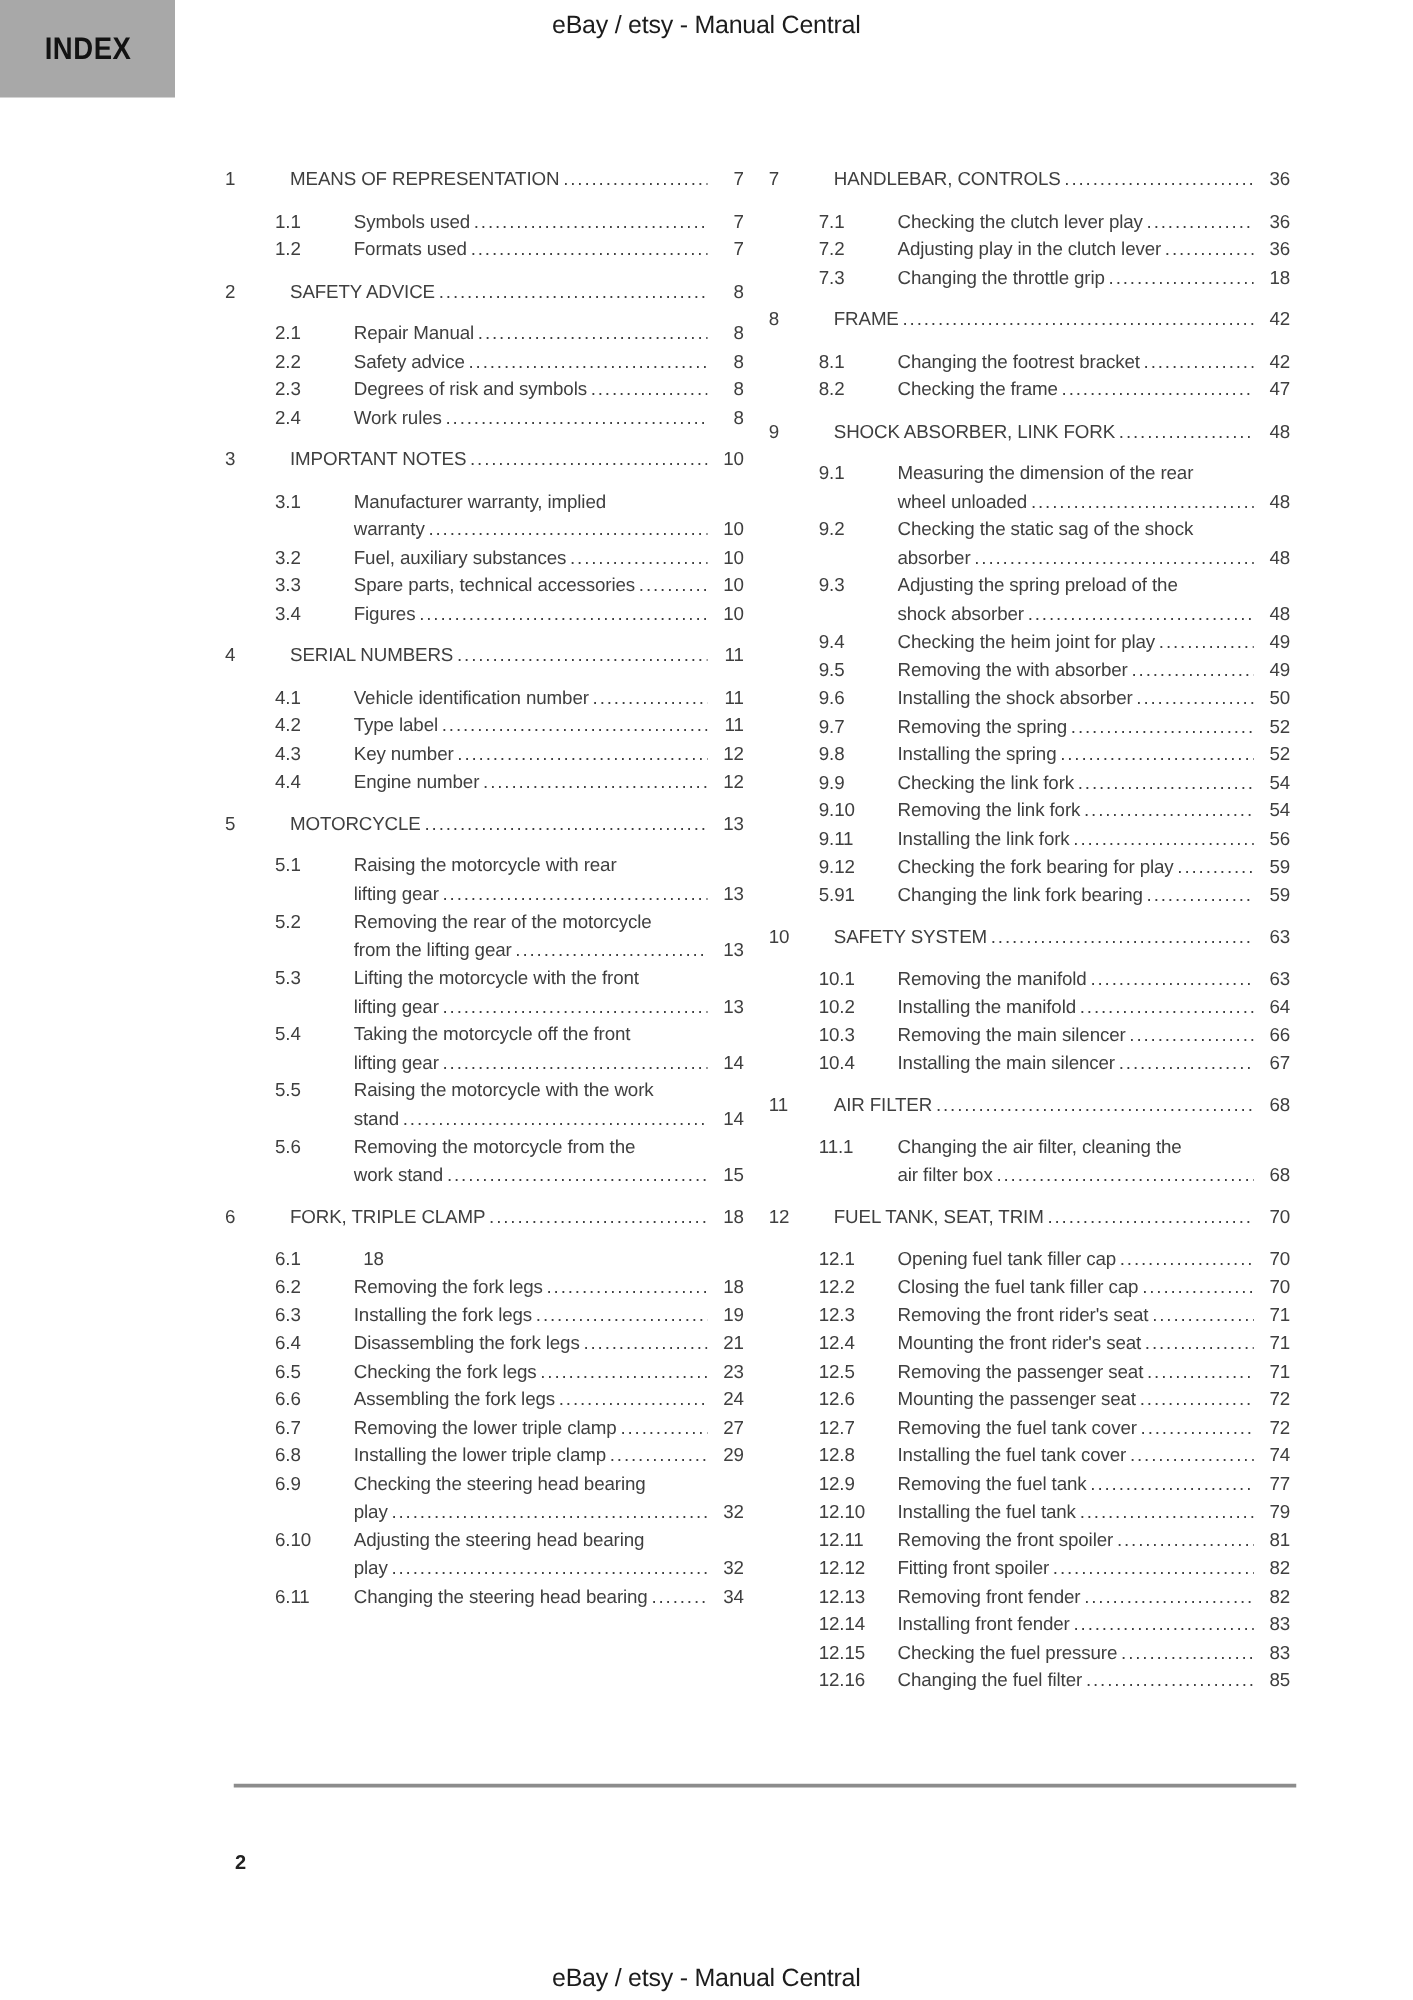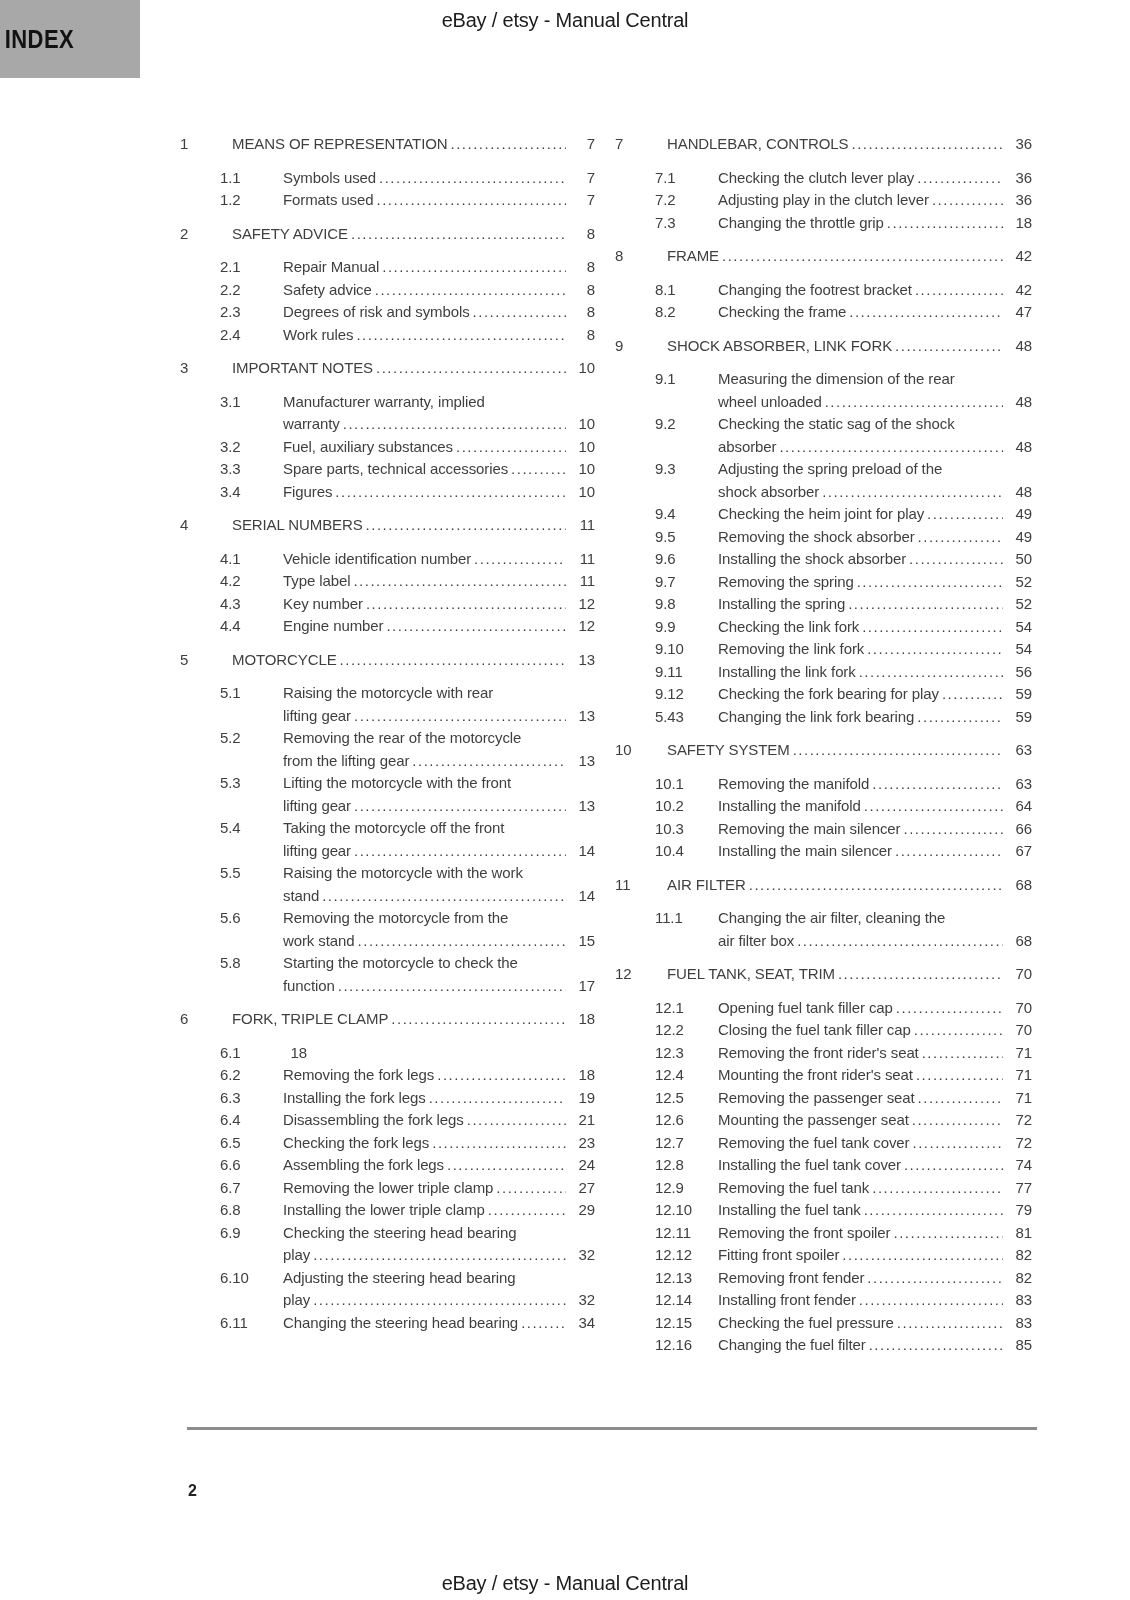--- a/index.html
+++ b/index.html
@@ -12,21 +12,21 @@
   html,body{margin:0;padding:0;background:#ffffff;}
   .page{
     position:relative;width:1130px;height:1600px;background:var(--page-bg);
     font-family:"Liberation Sans","DejaVu Sans",sans-serif;color:var(--body-text);
     overflow:hidden;
   }
   
   .index-box{
     position:absolute;left:0;top:0;width:140px;height:78px;
     background:var(--index-box-bg);
-    display:flex;align-items:center;
+    display:flex;align-items:center;justify-content:center;
   }
   .index-label{
     font-weight:bold;font-size:25px;color:#121212;
     transform:scaleX(0.88);letter-spacing:0.5px;white-space:nowrap;
   }
   .header-title{
     position:absolute;left:0;top:9px;width:1130px;text-align:center;
     font-size:20px;color:var(--heading-text);letter-spacing:-0.2px;
   }
   
@@ -217,26 +217,20 @@
             <span class="mid"><span class="t-text">Raising the motorcycle with the work
 stand</span><span class="leader"></span></span>
             <span class="page-num">14</span>
           </div>
           <div class="row entry">
             <span class="num">5.6</span>
             <span class="mid"><span class="t-text">Removing the motorcycle from the
 work stand</span><span class="leader"></span></span>
             <span class="page-num">15</span>
           </div>
-          <div class="row entry">
-            <span class="num">5.8</span>
-            <span class="mid"><span class="t-text">Starting the motorcycle to check the
-function</span><span class="leader"></span></span>
-            <span class="page-num">17</span>
-          </div>
         </div>
         <div class="row section">
           <span class="num">6</span>
           <span class="mid"><span class="t-text">FORK, TRIPLE CLAMP</span><span class="leader"></span></span>
           <span class="page-num">18</span>
         </div>
         <div class="group">
           <div class="row entry">
             <span class="num">6.1</span>
             <span class="page-num">18</span>
@@ -359,21 +353,21 @@
 shock absorber</span><span class="leader"></span></span>
             <span class="page-num">48</span>
           </div>
           <div class="row entry">
             <span class="num">9.4</span>
             <span class="mid"><span class="t-text">Checking the heim joint for play</span><span class="leader"></span></span>
             <span class="page-num">49</span>
           </div>
           <div class="row entry">
             <span class="num">9.5</span>
-            <span class="mid"><span class="t-text">Removing the shock absorber</span><span class="leader"></span></span>
+            <span class="mid"><span class="t-text">Removing the with absorber</span><span class="leader"></span></span>
             <span class="page-num">49</span>
           </div>
           <div class="row entry">
             <span class="num">9.6</span>
             <span class="mid"><span class="t-text">Installing the shock absorber</span><span class="leader"></span></span>
             <span class="page-num">50</span>
           </div>
           <div class="row entry">
             <span class="num">9.7</span>
             <span class="mid"><span class="t-text">Removing the spring</span><span class="leader"></span></span>
@@ -398,21 +392,21 @@
             <span class="num">9.11</span>
             <span class="mid"><span class="t-text">Installing the link fork</span><span class="leader"></span></span>
             <span class="page-num">56</span>
           </div>
           <div class="row entry">
             <span class="num">9.12</span>
             <span class="mid"><span class="t-text">Checking the fork bearing for play</span><span class="leader"></span></span>
             <span class="page-num">59</span>
           </div>
           <div class="row entry">
-            <span class="num">5.43</span>
+            <span class="num">5.91</span>
             <span class="mid"><span class="t-text">Changing the link fork bearing</span><span class="leader"></span></span>
             <span class="page-num">59</span>
           </div>
         </div>
         <div class="row section">
           <span class="num">10</span>
           <span class="mid"><span class="t-text">SAFETY SYSTEM</span><span class="leader"></span></span>
           <span class="page-num">63</span>
         </div>
         <div class="group">

